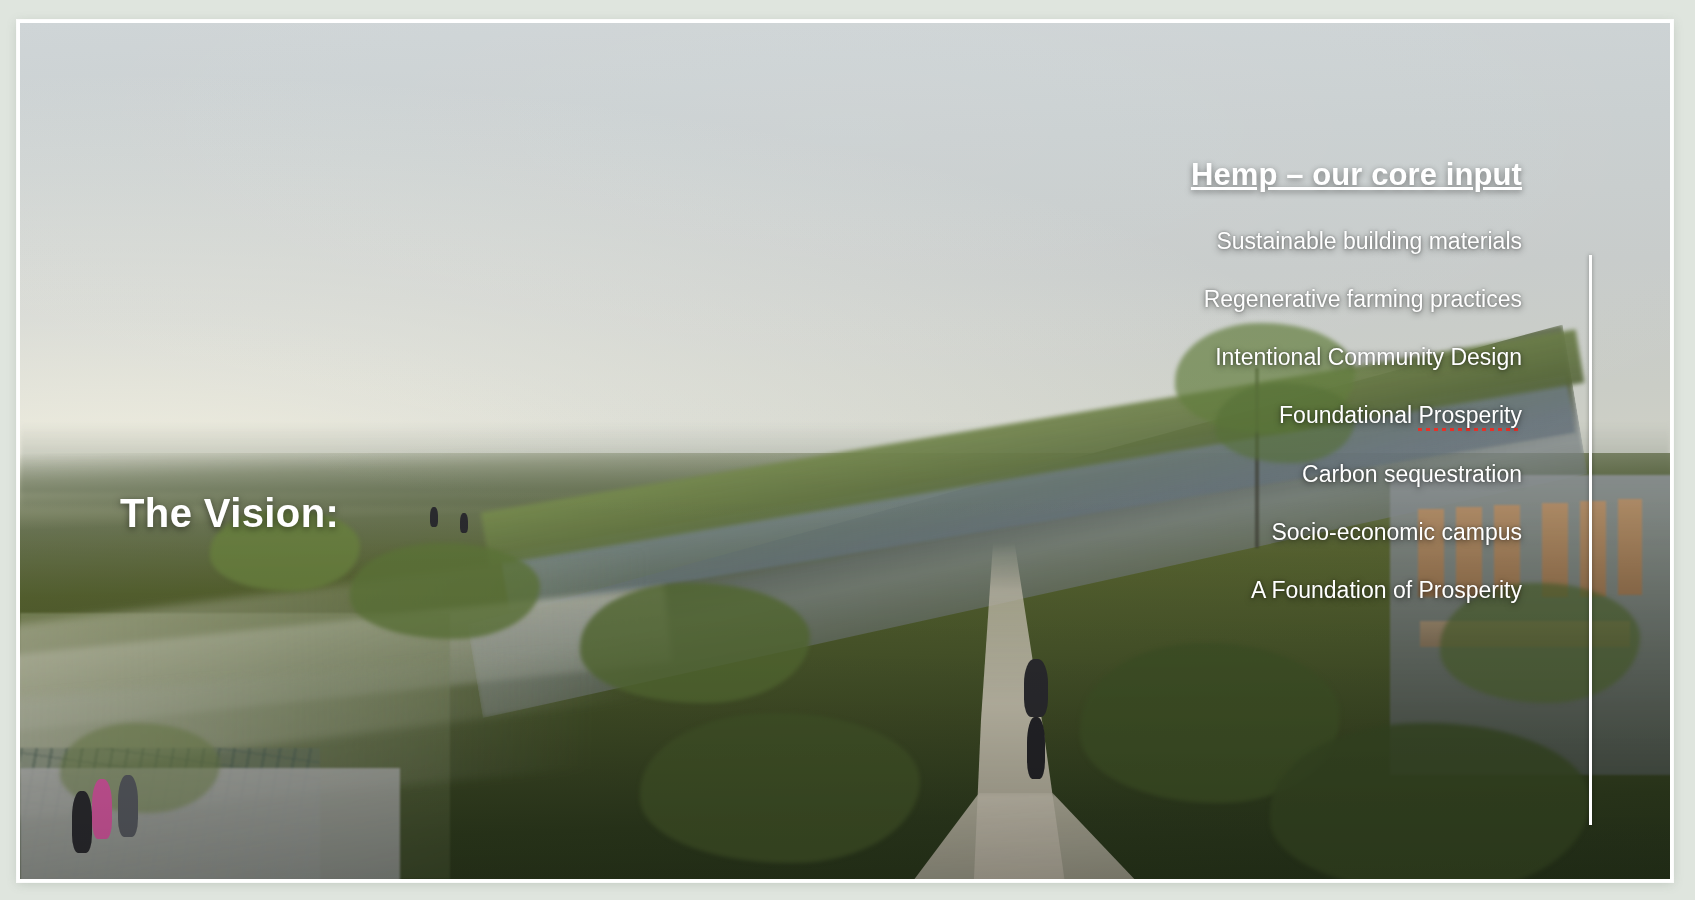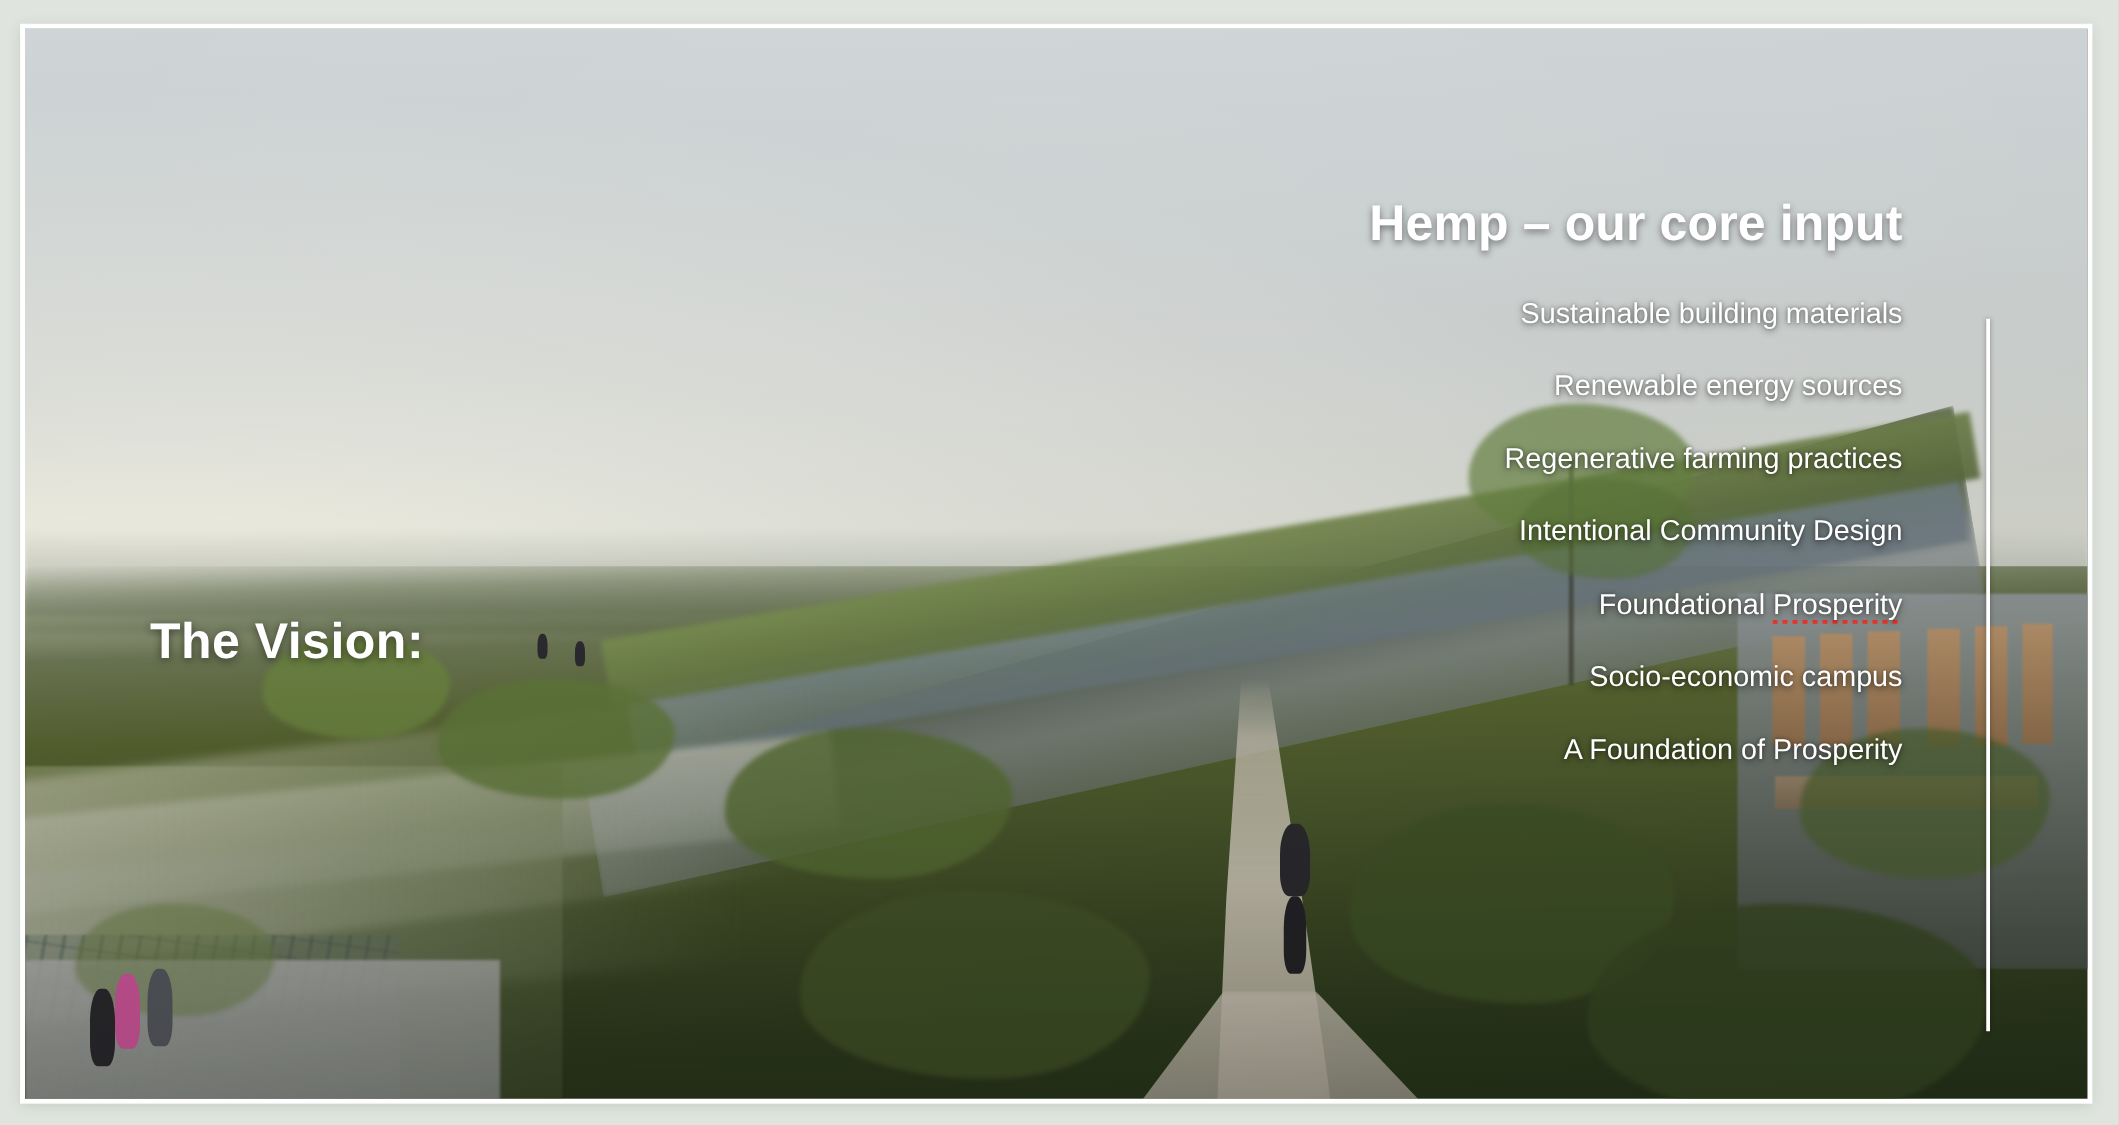--- a/index.html
+++ b/index.html
@@ -221,25 +221,26 @@
   #vision-headline .line { display:block; white-space:nowrap; }
 
   #hemp-panel {
     position:absolute;
     right:148px; top:134px;
     width:560px;
     text-align:right;
     color:#ffffff;
   }
   #hemp-title {
-    font-size:40px;
+    font-size:31px;
     font-weight:700;
     letter-spacing:.1px;
     margin-bottom:36px;
     text-shadow:0 2px 6px rgba(0,0,0,.45);
+    text-decoration:underline;
   }
   #hemp-list { list-style:none; }
   #hemp-list li {
     font-size:23px;
     font-weight:400;
     line-height:1.05;
     margin-bottom:34px;
     white-space:nowrap;
     text-shadow:0 2px 6px rgba(0,0,0,.5), 0 0 3px rgba(0,0,0,.35);
   }
@@ -322,24 +323,24 @@
     <div class="bg-layer photo-grade"></div>
 
     <div id="vision-block">
       <div id="vision-eyebrow">The Vision:</div>
     </div>
 
     <div id="hemp-panel">
       <div id="hemp-title">Hemp – our core input</div>
       <ul id="hemp-list">
           <li>Sustainable building materials</li>
-          <li>Renewable energy sources</li>
           <li>Regenerative farming practices</li>
           <li>Intentional Community Design</li>
           <li><span>Foundational </span><span class="misspelled">Prosperity</span></li>
+          <li>Carbon sequestration</li>
           <li>Socio-economic campus</li>
           <li>A Foundation of Prosperity</li>
         </ul>
     </div>
 
     <div id="accent-rule"></div>
 
   </div>
 </div>
 

